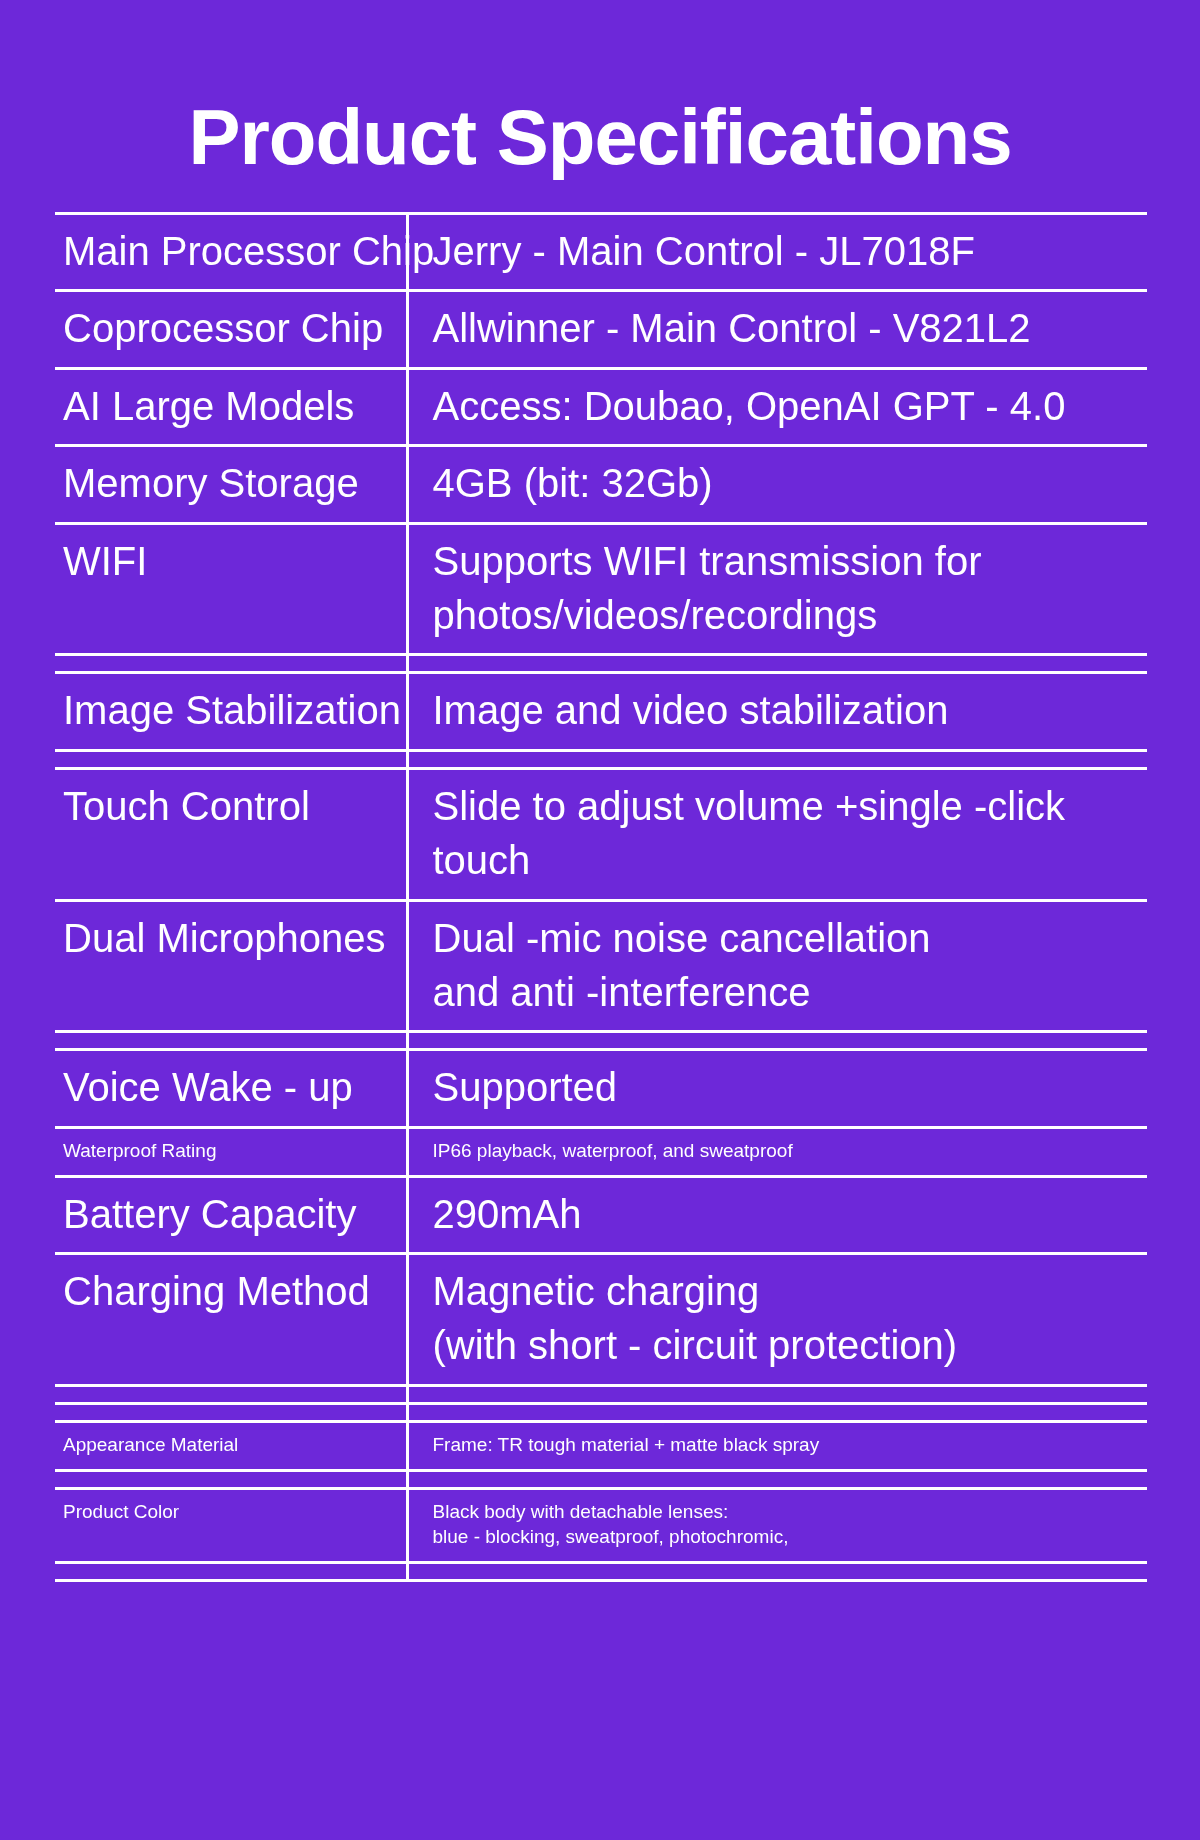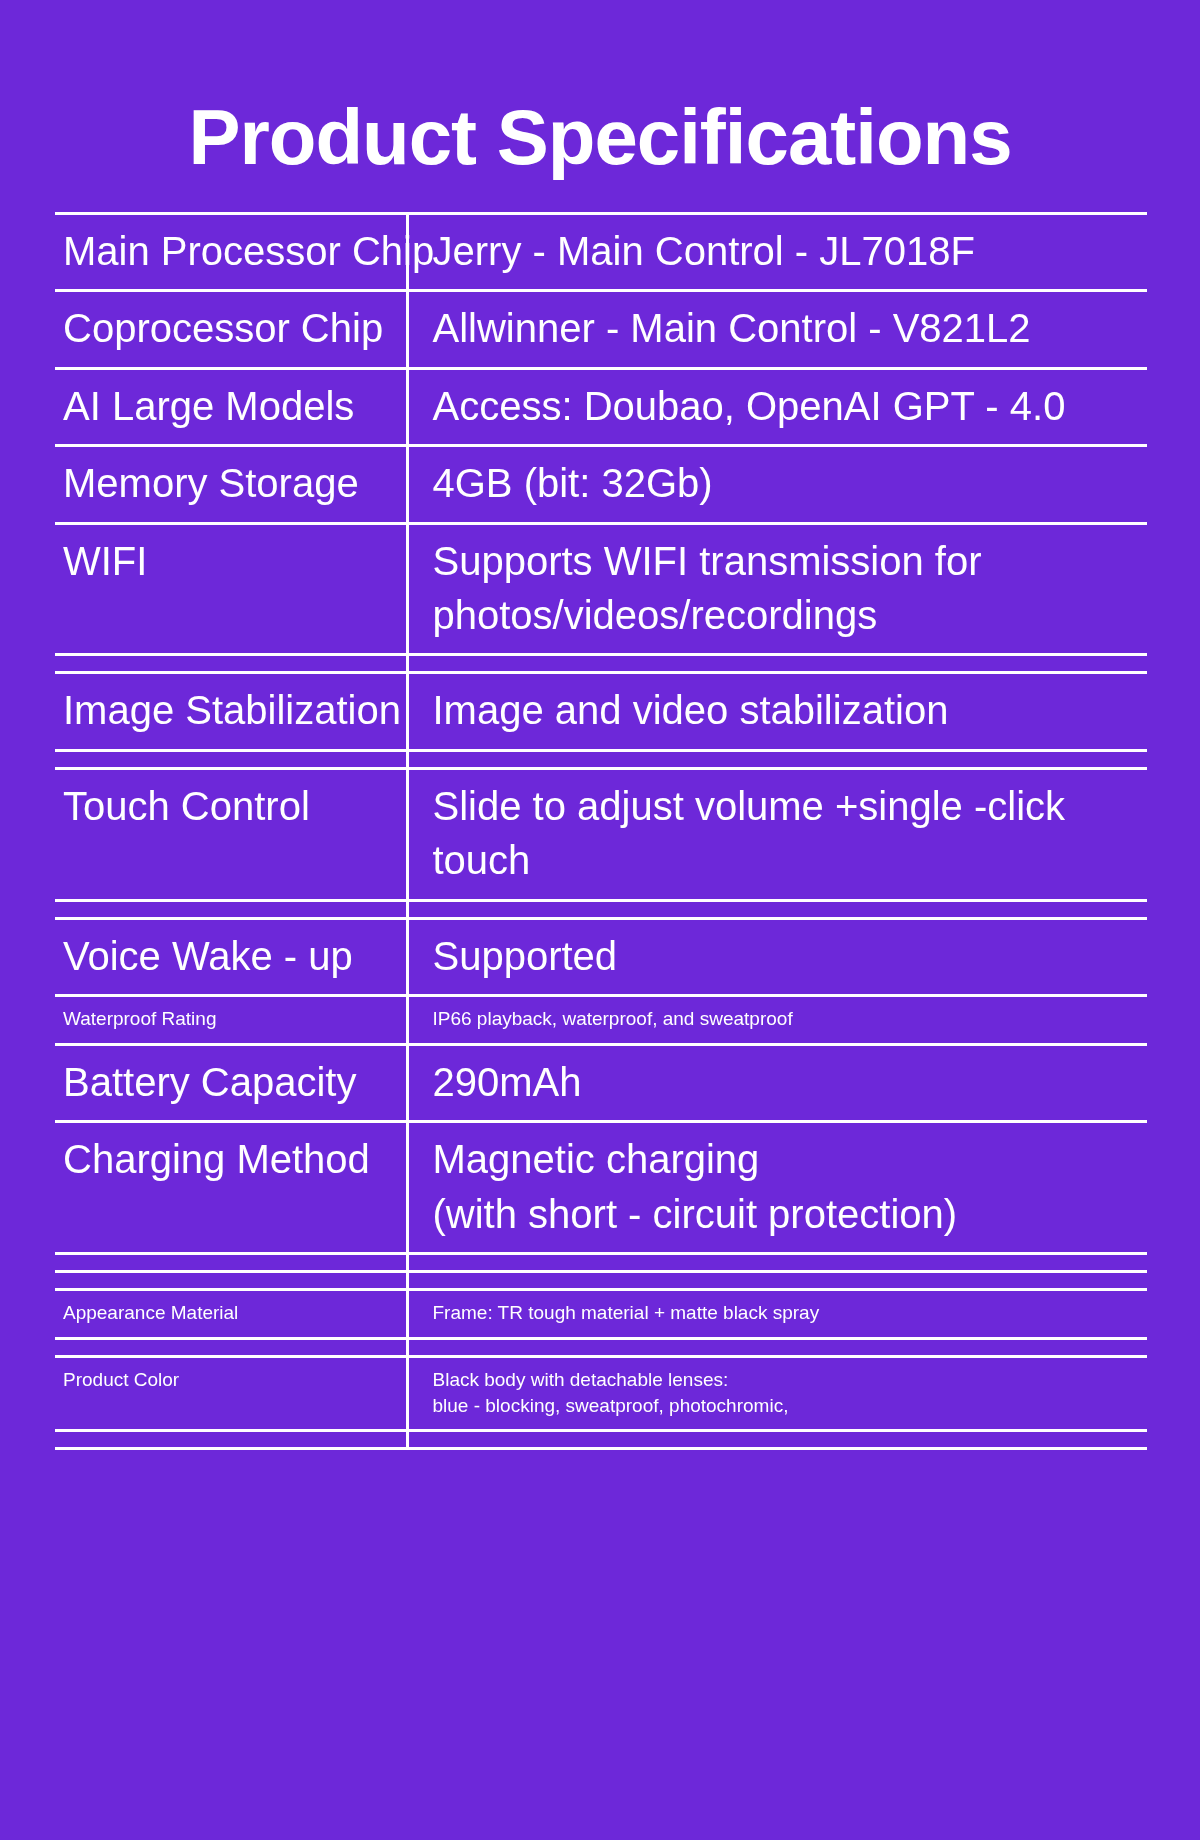--- a/index.html
+++ b/index.html
@@ -139,20 +139,27 @@
         <td class="value"></td>
       </tr>
 
       <tr>
         <td class="label">Touch Control</td>
         <td class="value">
           <span class="line">Slide to adjust volume +single -click touch</span>
         </td>
       </tr>
 
+      <tr>
+        <td class="label">Dual Microphones</td>
+        <td class="value">
+          <span class="line">Dual -mic noise cancellation</span>
+          <span class="line">and anti -interference</span>
+        </td>
+      </tr>
 
       <tr class="spacer-row">
         <td class="label"></td>
         <td class="value"></td>
       </tr>
 
       <tr>
         <td class="label">Voice Wake - up</td>
         <td class="value">
           <span class="line">Supported</span>

